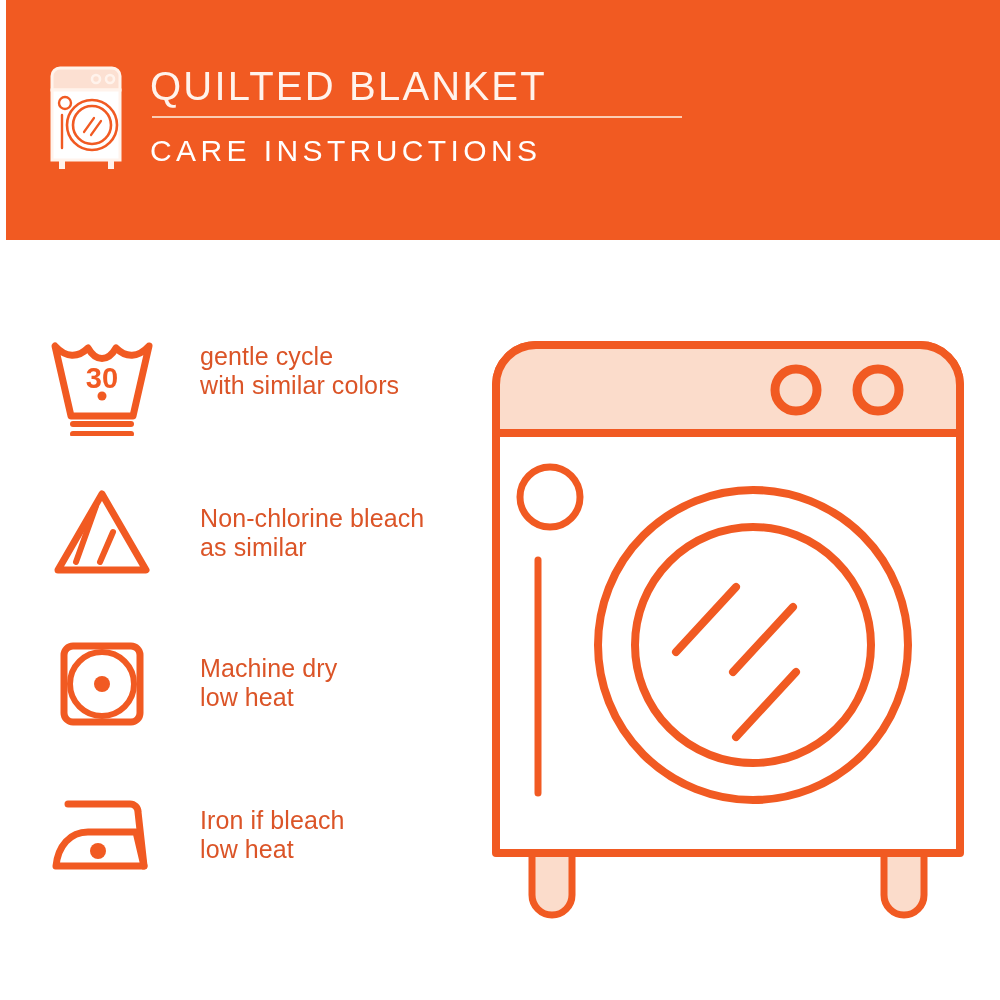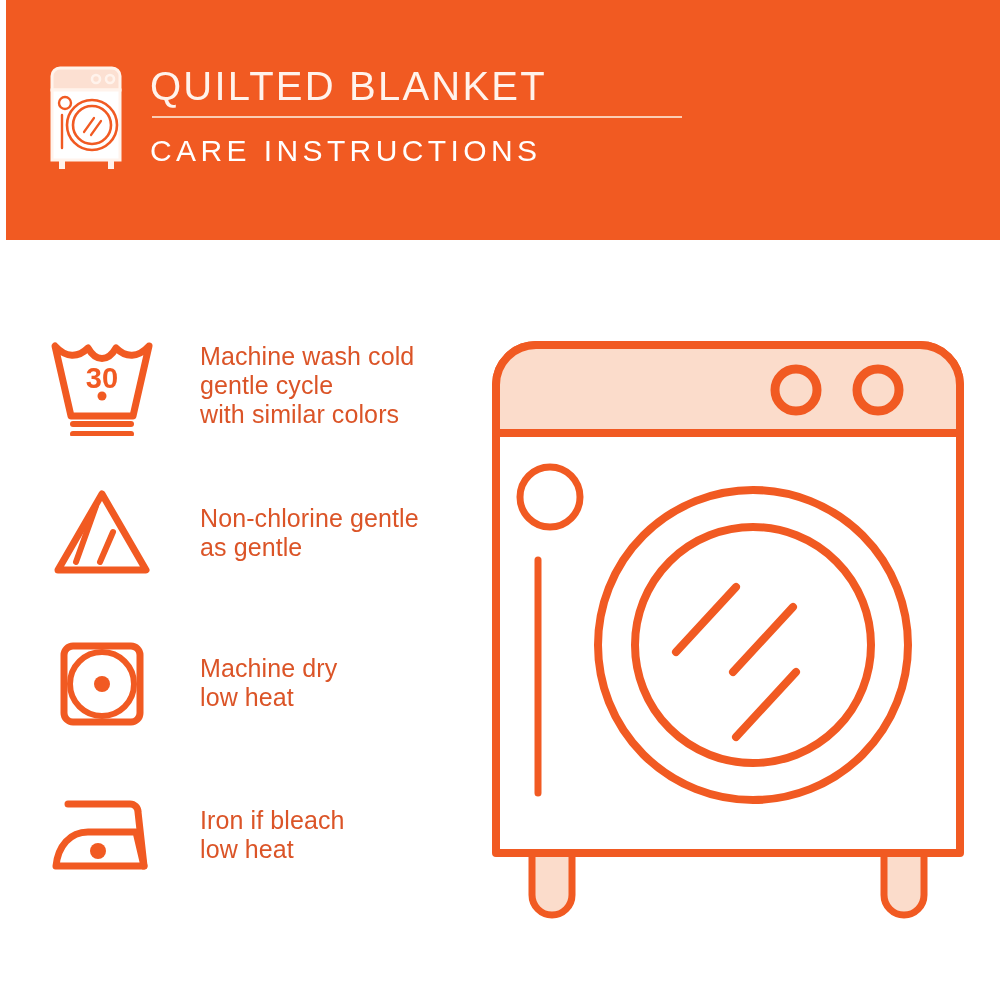--- a/index.html
+++ b/index.html
@@ -199,37 +199,36 @@
                      C 32 26, 20 26, 9 14 Z" fill="none" stroke="#F15A22" stroke-width="7" stroke-linejoin="round" stroke-linecap="round"></path>
 
             <rect x="24" y="89" width="64" height="6" rx="3" fill="#F15A22"></rect>
             <rect x="24" y="99" width="64" height="6" rx="3" fill="#F15A22"></rect>
 
             <text x="56" y="56" text-anchor="middle" font-family="Liberation Sans, sans-serif" font-size="29" font-weight="700" fill="#F15A22">30</text>
             <circle cx="56" cy="64" r="4.5" fill="#F15A22"></circle>
           </svg>
         </div>
         <div class="care-text">
-          <span class="ln">Machine wash cold</span>
           <span class="ln">gentle cycle</span>
           <span class="ln">with similar colors</span>
         </div>
       </div>
 
       <div class="care-row row-bleach">
         <div class="care-symbol">
           <svg viewBox="0 0 112 104" width="112" height="104" aria-hidden="true">
             <path d="M56 12 L100 88 L12 88 Z" fill="none" stroke="#F15A22" stroke-width="7" stroke-linejoin="round"></path>
             <line x1="50" y1="24" x2="30" y2="80" stroke="#F15A22" stroke-width="6" stroke-linecap="round"></line>
             <line x1="67" y1="50" x2="54" y2="80" stroke="#F15A22" stroke-width="6" stroke-linecap="round"></line>
           </svg>
         </div>
         <div class="care-text">
-          <span class="ln">Non-chlorine gentle</span>
-          <span class="ln">as gentle</span>
+          <span class="ln">Non-chlorine bleach</span>
+          <span class="ln">as similar</span>
         </div>
       </div>
 
       <div class="care-row row-dry">
         <div class="care-symbol">
           <svg viewBox="0 0 112 104" width="112" height="104" aria-hidden="true">
             <rect x="18" y="14" width="76" height="76" rx="9" ry="9" fill="none" stroke="#F15A22" stroke-width="7"></rect>
             <circle cx="56" cy="52" r="32" fill="none" stroke="#F15A22" stroke-width="6"></circle>
             <circle cx="56" cy="52" r="8" fill="#F15A22"></circle>
           </svg>

